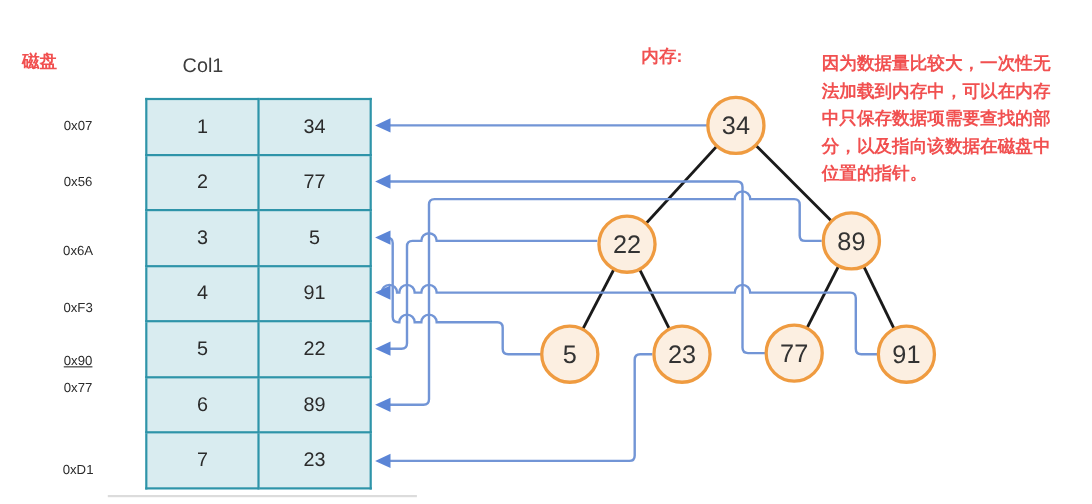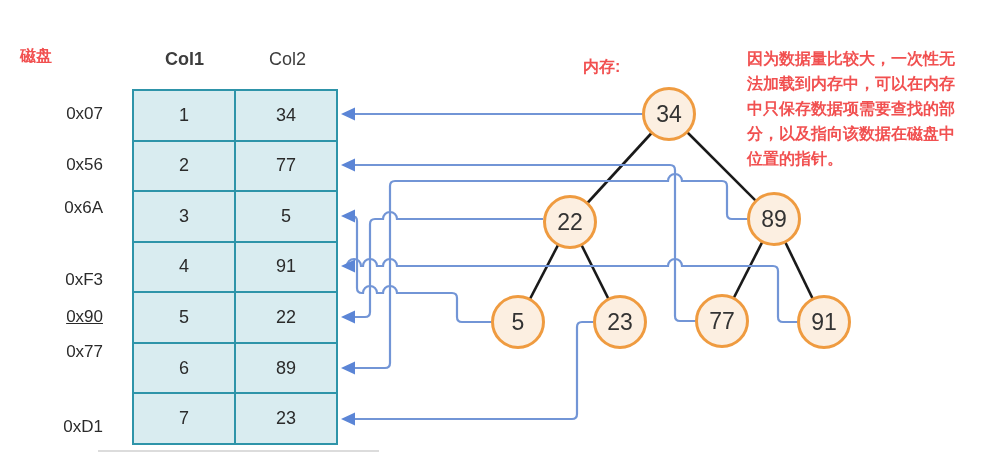--- a/index.html
+++ b/index.html
@@ -15,21 +15,21 @@
     white-space:pre-line;width:250px;z-index:4;
   }
   
   .disk-table{left:132px;top:89px;width:206px;height:356px;z-index:2;
     border-collapse:collapse;table-layout:fixed;}
   .disk-table td{
     border:2px solid #2e94a9;background:#d9ecf0;text-align:center;
     font-size:18px;color:#2b2b2b;padding:0;
   }
   .col-header{font-size:18px;color:#3d3d3d;text-align:center;z-index:2;}
-  .addr{width:64px;text-align:right;font-size:17px;color:#2b2b2b;
+  .addr{width:64px;text-align:center;font-size:12px;color:#2b2b2b;
     height:24px;line-height:24px;left:39px;z-index:2;}
   
   .node{
     width:54px;height:54px;box-sizing:border-box;border-radius:50%;
     border:3px solid #ef9b40;background:#fcefe1;color:#333333;
     display:flex;align-items:center;justify-content:center;
     font-size:23px;z-index:3;
   }
   #wires{position:absolute;left:0;top:0;z-index:1;}
   .gray-line{left:98px;top:450px;width:281px;height:2px;background:#dcdcdc;z-index:0;}
@@ -67,35 +67,34 @@
       <polygon points="341,165 355,158.5 355,171.5"></polygon>
       <polygon points="341,216 355,209.5 355,222.5"></polygon>
       <polygon points="341,266 355,259.5 355,272.5"></polygon>
       <polygon points="341,317 355,310.5 355,323.5"></polygon>
       <polygon points="341,368 355,361.5 355,374.5"></polygon>
       <polygon points="341,419 355,412.5 355,425.5"></polygon>
     </g>
   </svg>
 
   <div class="abs red-label" style="left:20px;top:46px;">磁盘</div>
-  <div class="abs red-label" style="left:583px;top:57px;">内存:</div>
+  <div class="abs red-label" style="left:583px;top:41px;">内存:</div>
   <div class="abs note" style="left:747px;top:46px;">因为数据量比较大，一次性无
 法加载到内存中，可以在内存
 中只保存数据项需要查找的部
 分，以及指向该数据在磁盘中
 位置的指针。</div>
 
-  <div class="abs col-header" style="left:132px;top:49px;width:105px;font-weight:bold;">Col1</div>
-  <div class="abs col-header" style="left:237px;top:49px;width:101px;">Col2</div>
+  <div class="abs col-header" style="left:132px;top:49px;width:105px;">Col1</div>
 
   <div class="abs addr" style="top:102px;">0x07</div>
   <div class="abs addr" style="top:153px;">0x56</div>
-  <div class="abs addr" style="top:196px;">0x6A</div>
+  <div class="abs addr" style="top:216px;">0x6A</div>
   <div class="abs addr" style="top:268px;">0xF3</div>
-  <div class="abs addr" style="top:305px;text-decoration:underline;">0x90</div>
+  <div class="abs addr" style="top:316px;text-decoration:underline;">0x90</div>
   <div class="abs addr" style="top:340px;">0x77</div>
   <div class="abs addr" style="top:415px;">0xD1</div>
 
   <table class="abs disk-table">
     <tbody>
         <tr>
       <td>1</td>
       <td>34</td>
     </tr>
     <tr>

